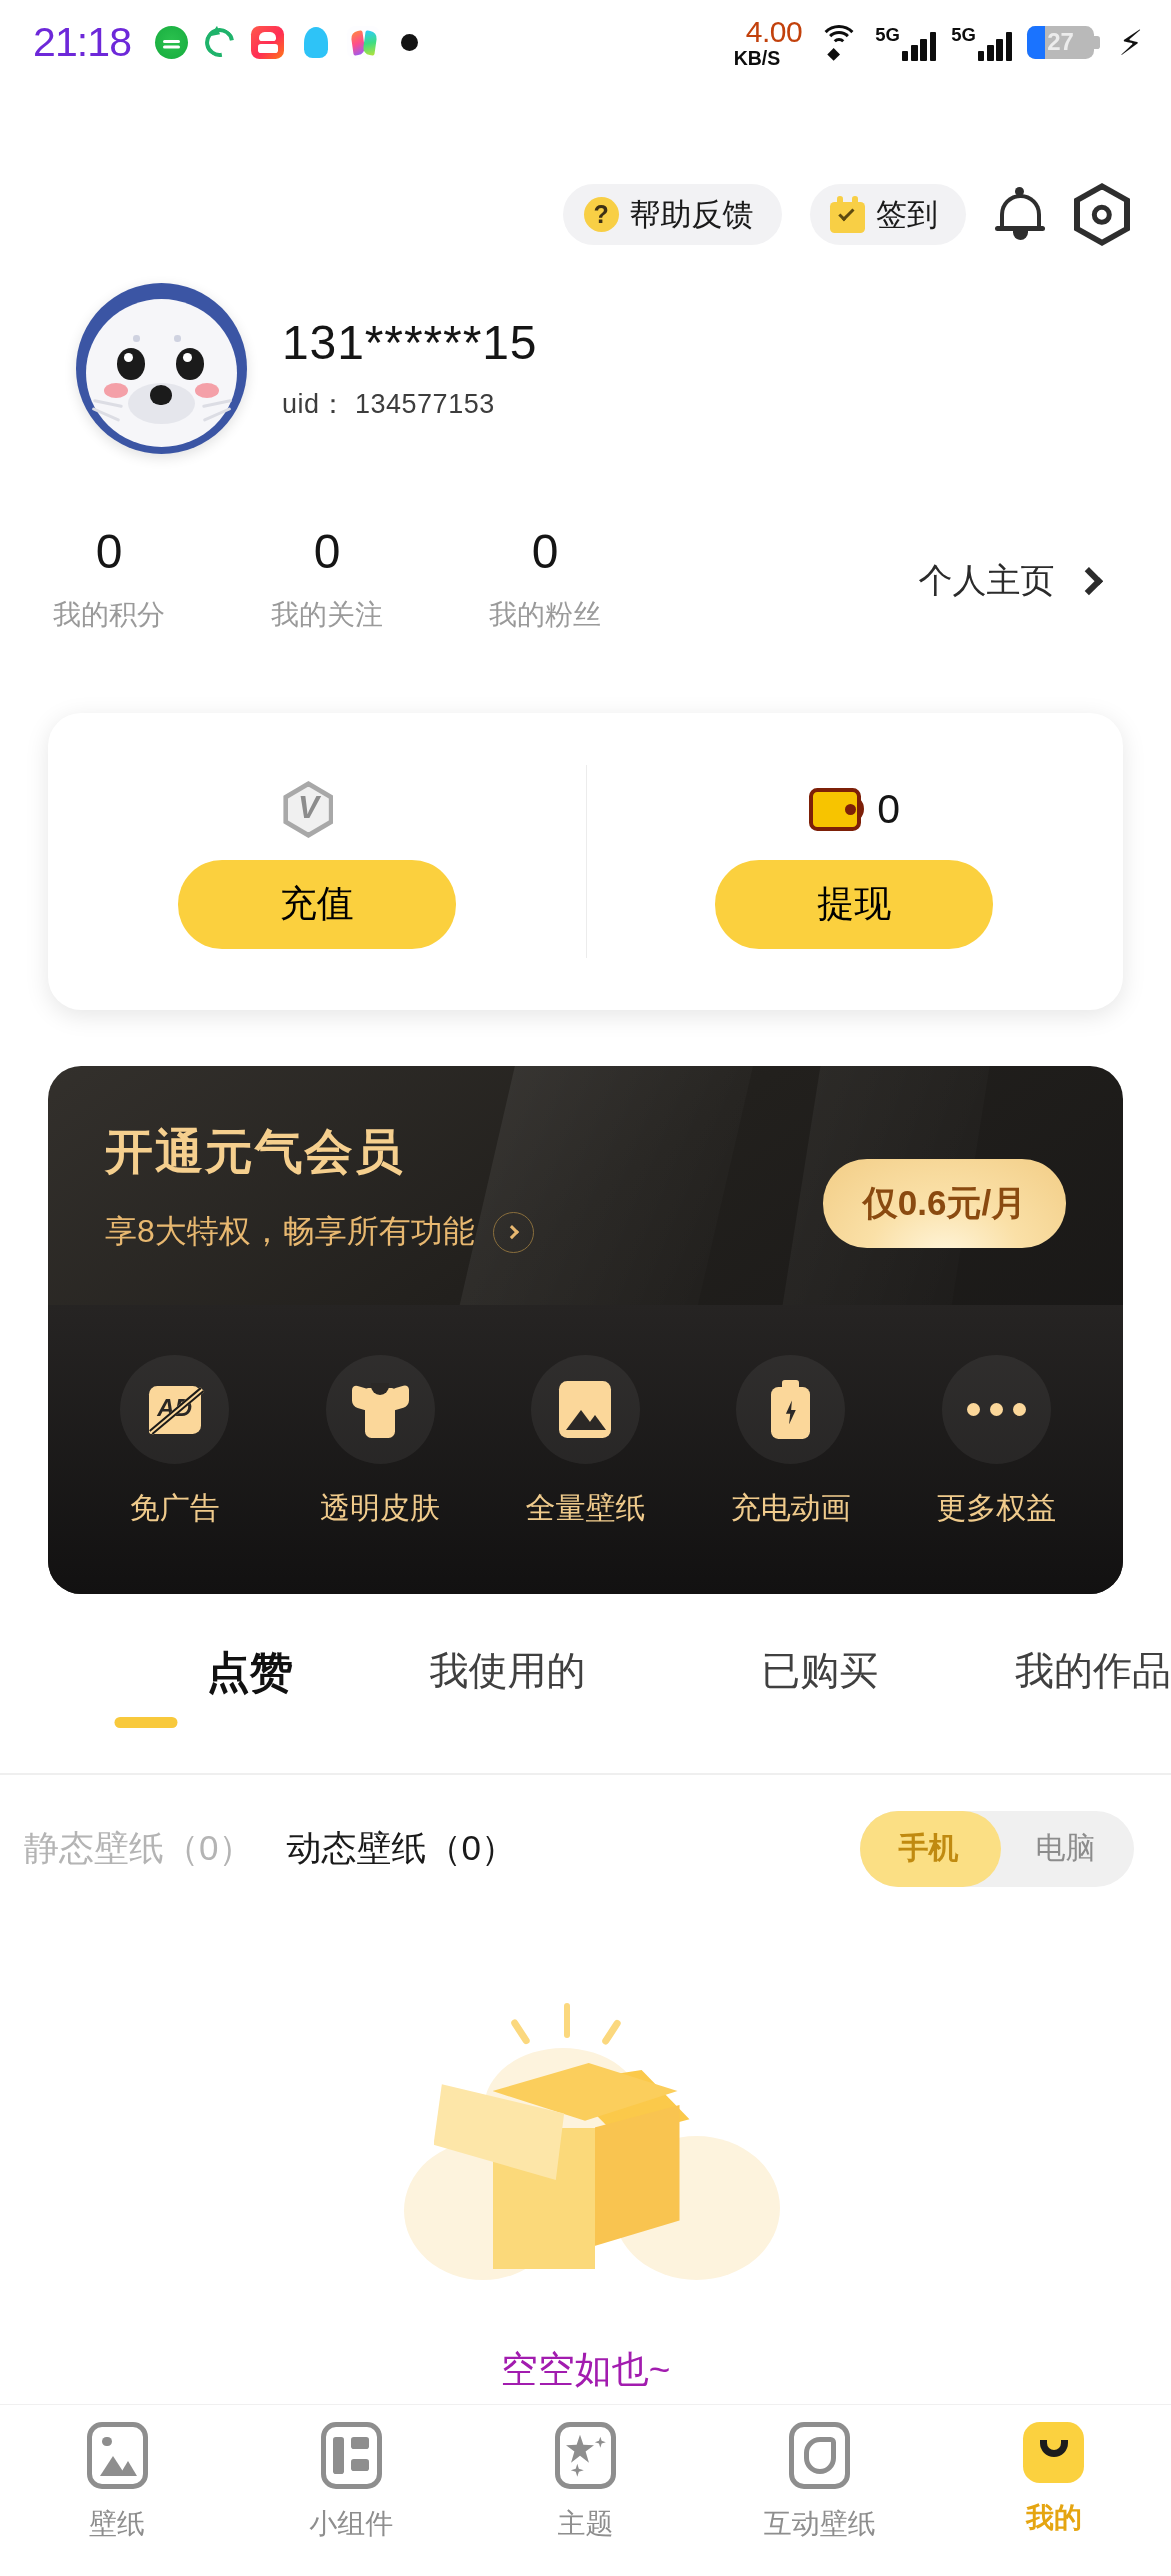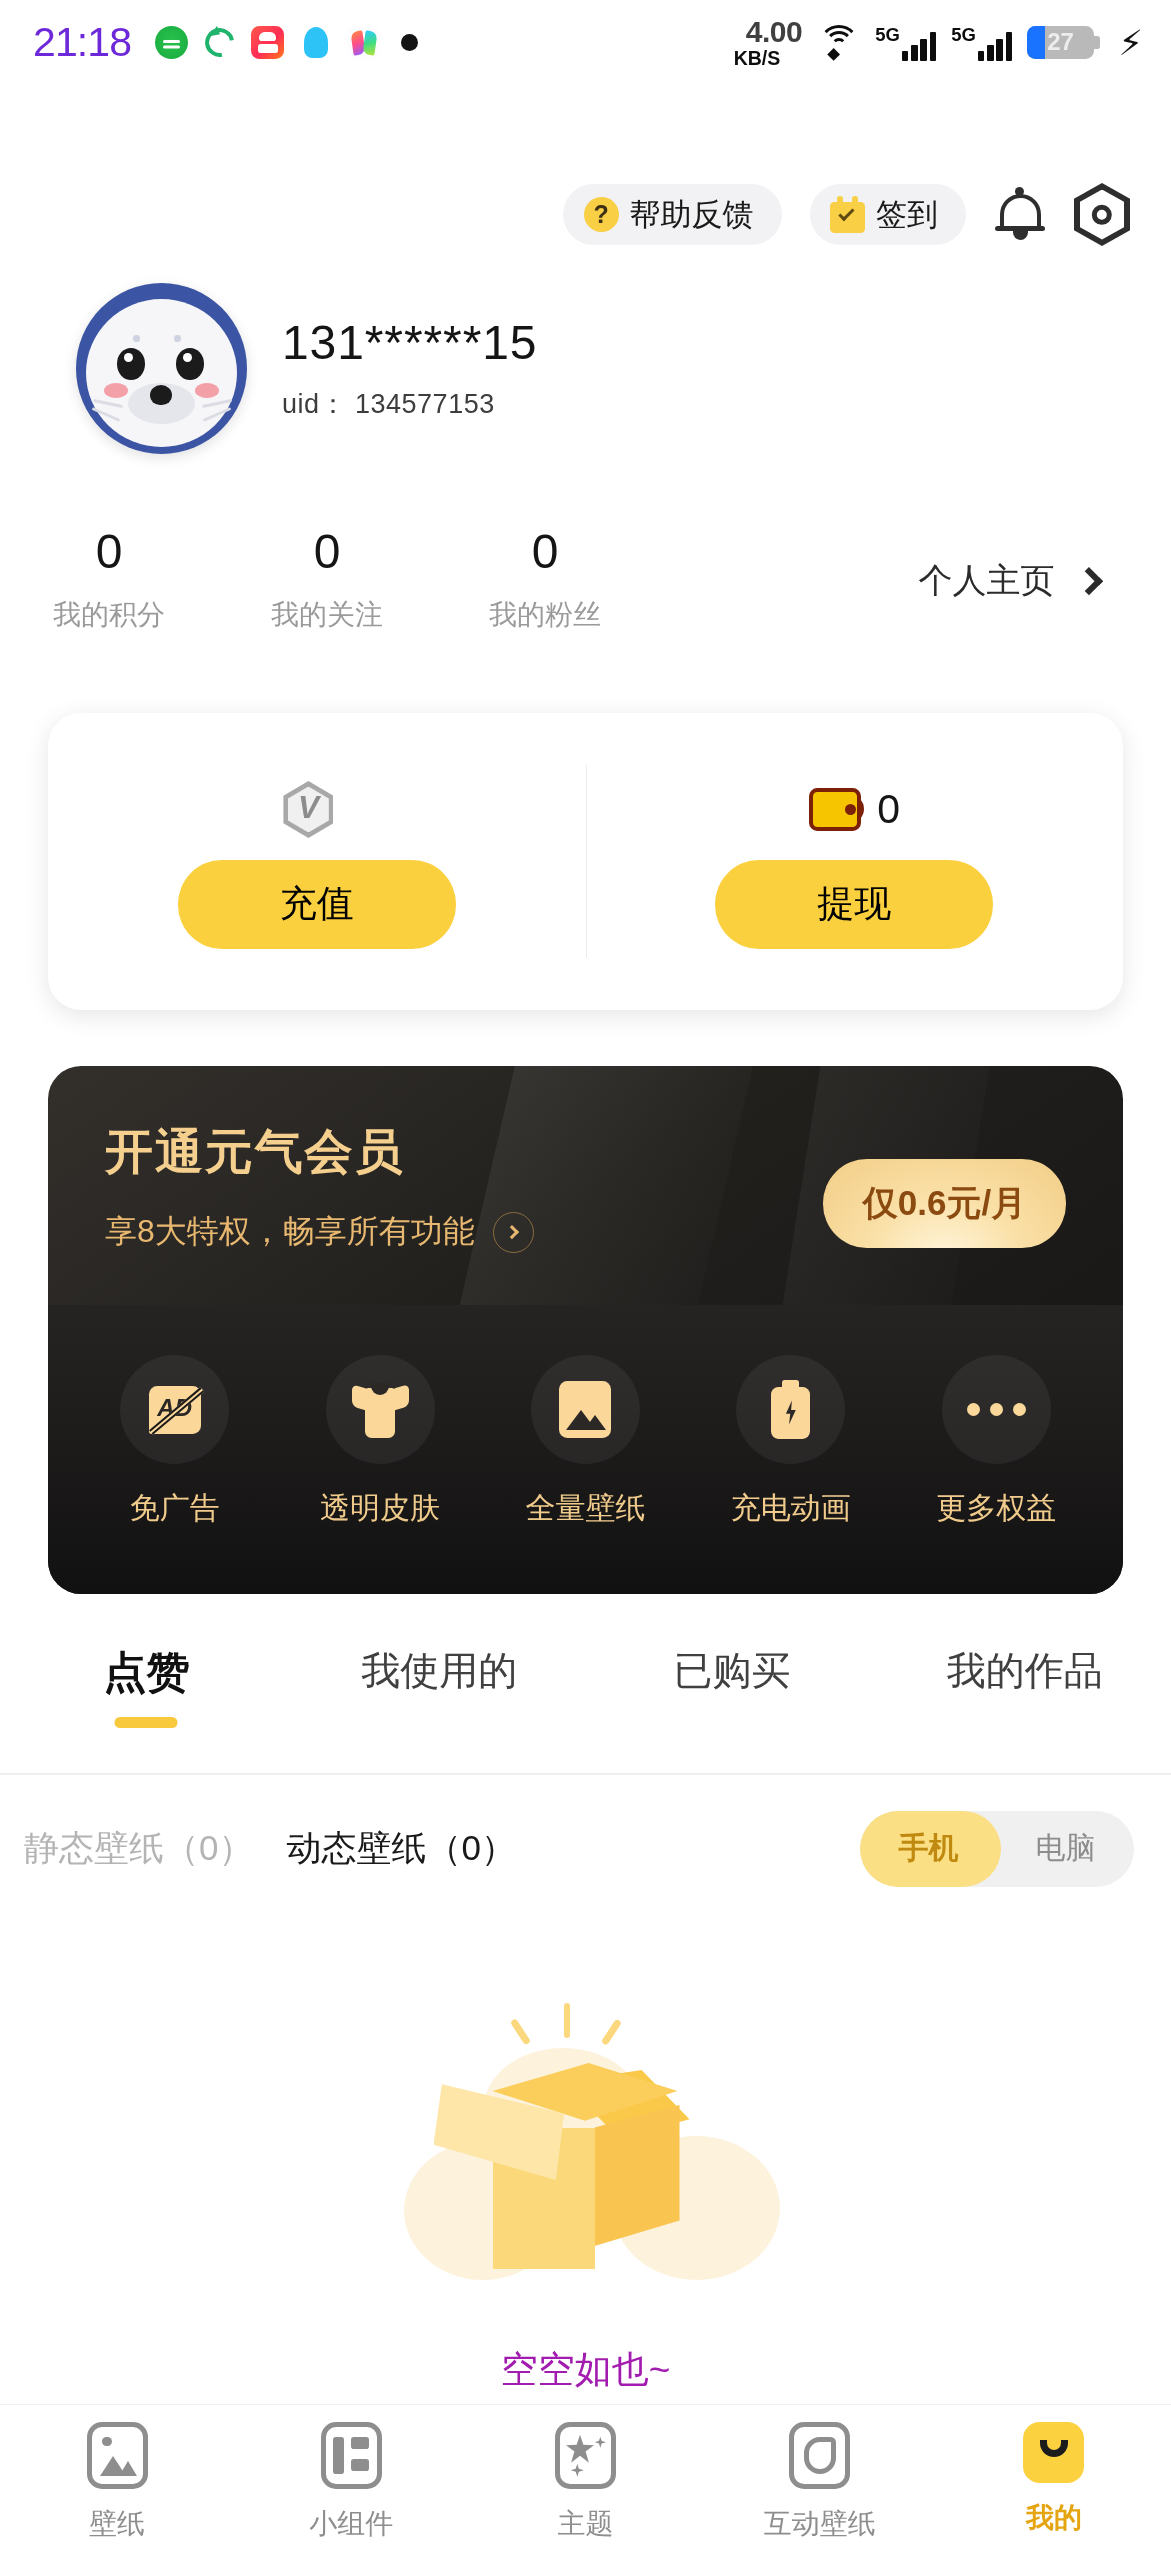--- a/index.html
+++ b/index.html
@@ -29,21 +29,21 @@
   .app-ks::after { content:""; position:absolute; left:6.5px; top:17.6px; width:20.4px; height:9.3px; background:#fff; border-radius:2.8px; }
   .app-qq { background: transparent; position: relative; }
   .app-qq::before { content:""; position:absolute; left:4.6px; top:0.9px; width:24px; height:31.5px; background:#2ec3f7; border-radius: 13px 13px 9.3px 9.3px / 16.7px 16.7px 9.3px 9.3px; }
   .app-note { background: #fdfdff; border-radius: 8.3px; position: relative; overflow: hidden; }
   .app-note::before { content:""; position:absolute; left:4.6px; top:4.6px; width:12px; height:24px; background: linear-gradient(160deg,#ff8a3d,#ff4f8b,#8d5cff); border-radius: 7.4px 1.9px 7.4px 1.9px; transform: rotate(-8deg); }
   .app-note::after { content:""; position:absolute; right:4.6px; top:4.6px; width:12px; height:24px; background: linear-gradient(160deg,#2ecbff,#3ddc84,#b6e23a); border-radius: 1.9px 7.4px 1.9px 7.4px; transform: rotate(8deg); }
   .sb-dot { width: 17.6px; height: 17.6px; border-radius: 50%; background: #141414; margin-left: 20.4px; }
 
   .sb-right { margin-left: auto; display: flex; align-items: center; gap: 15px; }
   .sb-speed { display: flex; flex-direction: column; align-items: center; line-height: 1; }
-  .sb-speed .n { font-size: 30px; font-weight: 700; color: #404040; letter-spacing: -0.5px; margin-left: 34px; }
+  .sb-speed .n { font-size: 30px; font-weight: 400; color: #c2410c; letter-spacing: -0.5px; margin-left: 34px; }
   .sb-speed .u { font-size: 19.5px; font-weight: 800; color: #0d0d0d; margin-top: 1.9px; }
   .sb-wifi { width: 43px; height: 35px; position: relative; }
   .sb-wifi i { position: absolute; left: 50%; transform: translateX(-50%); border: 3.7px solid #0d0d0d; border-bottom-color: transparent; border-left-color: transparent; border-right-color: transparent; border-radius: 50%; }
   .sb-wifi i.a { width: 41px; height: 41px; top: 0; }
   .sb-wifi i.b { width: 28px; height: 28px; top: 6.5px; }
   .sb-wifi i.c { width: 15px; height: 15px; top: 13px; }
   .sb-wifi u { position: absolute; left: 12px; bottom: 0.9px; width: 9.3px; height: 9.3px; background: #0d0d0d; transform: rotate(45deg); }
   .sig { display: flex; align-items: flex-end; gap: 1px; height: 37px; }
   .sig .lbl { font-size: 18.5px; font-weight: 800; color: #0d0d0d; align-self: flex-start; margin-right: 0.9px; }
   .sig .bars { display: flex; align-items: flex-end; gap: 2.8px; }
@@ -156,21 +156,21 @@
   .gi-img .m2 { position:absolute; right:5.6px; bottom:8.3px; width:0; height:0; border-left:11px solid transparent; border-right:11px solid transparent; border-bottom:15.8px solid #2b2826; }
   .gi-batt { width: 39px; height: 59px; }
   .gi-batt .bd { position:absolute; left:0; top:7.4px; width:39px; height:52px; background:#fbd79a; border-radius: 7.4px; }
   .gi-batt .cap { position:absolute; left:11px; top:0; width:16.7px; height:9.3px; background:#fbd79a; border-radius: 2.8px; }
   .gi-batt .bolt { position:absolute; left:13px; top:20.4px; width:13px; height:24px; background:#2b2826; clip-path: polygon(58% 0,12% 56%,45% 56%,36% 100%,88% 40%,52% 40%); }
   .gi-dots { width: 59px; height: 15px; display:flex; align-items:center; justify-content:space-between; }
   .gi-dots i { width: 13px; height: 13px; background:#fbd79a; border-radius: 50%; display:block; }
 
   
   .tabs { position: absolute; top: 1631px; left: 0; width: 1171px; height: 130px; display: flex; align-items: flex-start; padding: 13px 0 0 0; }
-  .tab { width: 293px; text-align: center; position: relative; }
+  .tab { width: 293px; text-align: right; position: relative; }
   .tab .t { font-size: 39px; color: #404040; }
   .tab.active .t { font-size: 43px; color: #111; font-weight: 700; }
   .tab .ul { position: absolute; left: 50%; transform: translateX(-50%); bottom: -26px; width: 63px; height: 11px; border-radius: 5.6px; background: #f8c93c; }
   .tabs-sep { position: absolute; top: 1773px; left: 0; width: 1171px; height: 1.9px; background: #efefef; }
 
   
   .filters { position: absolute; top: 1793px; left: 0; width: 1171px; height: 111px; display: flex; align-items: center; padding: 0 37px 0 24px; }
   .f-item { font-size: 35px; color: #b4b4b4; margin-right: 33px; }
   .f-item.active { color: #1a1a1a; }
   .seg { margin-left: auto; width: 274px; height: 76px; border-radius: 38px; background: #f0f0f0; display: flex; align-items: center; position: relative; }

